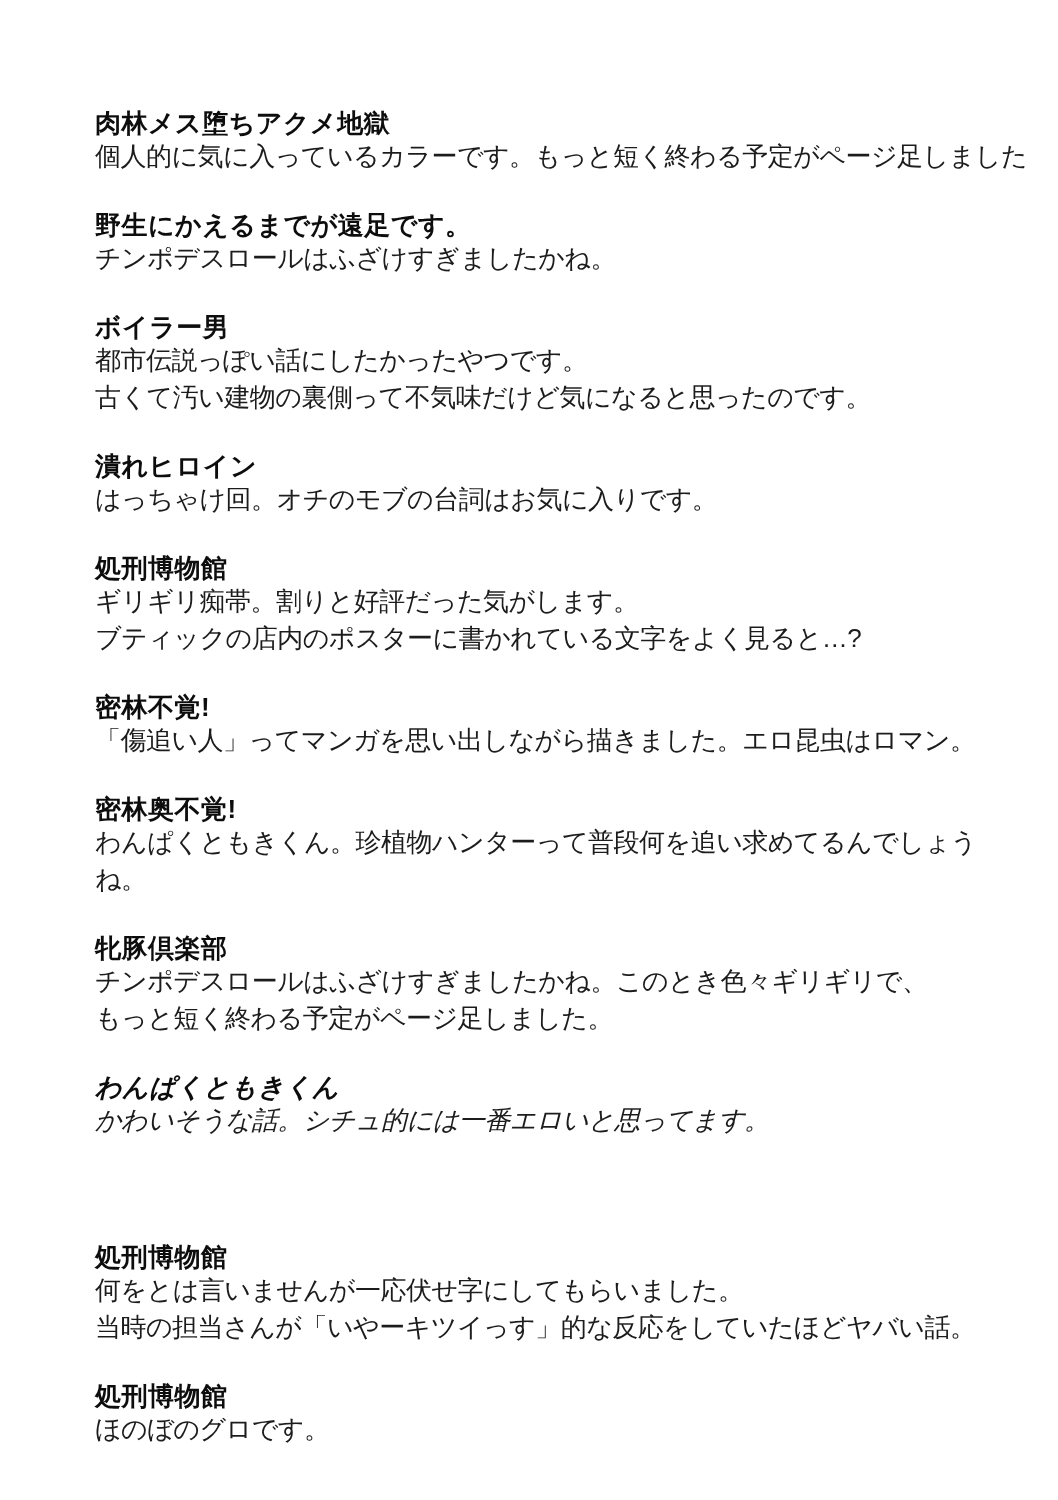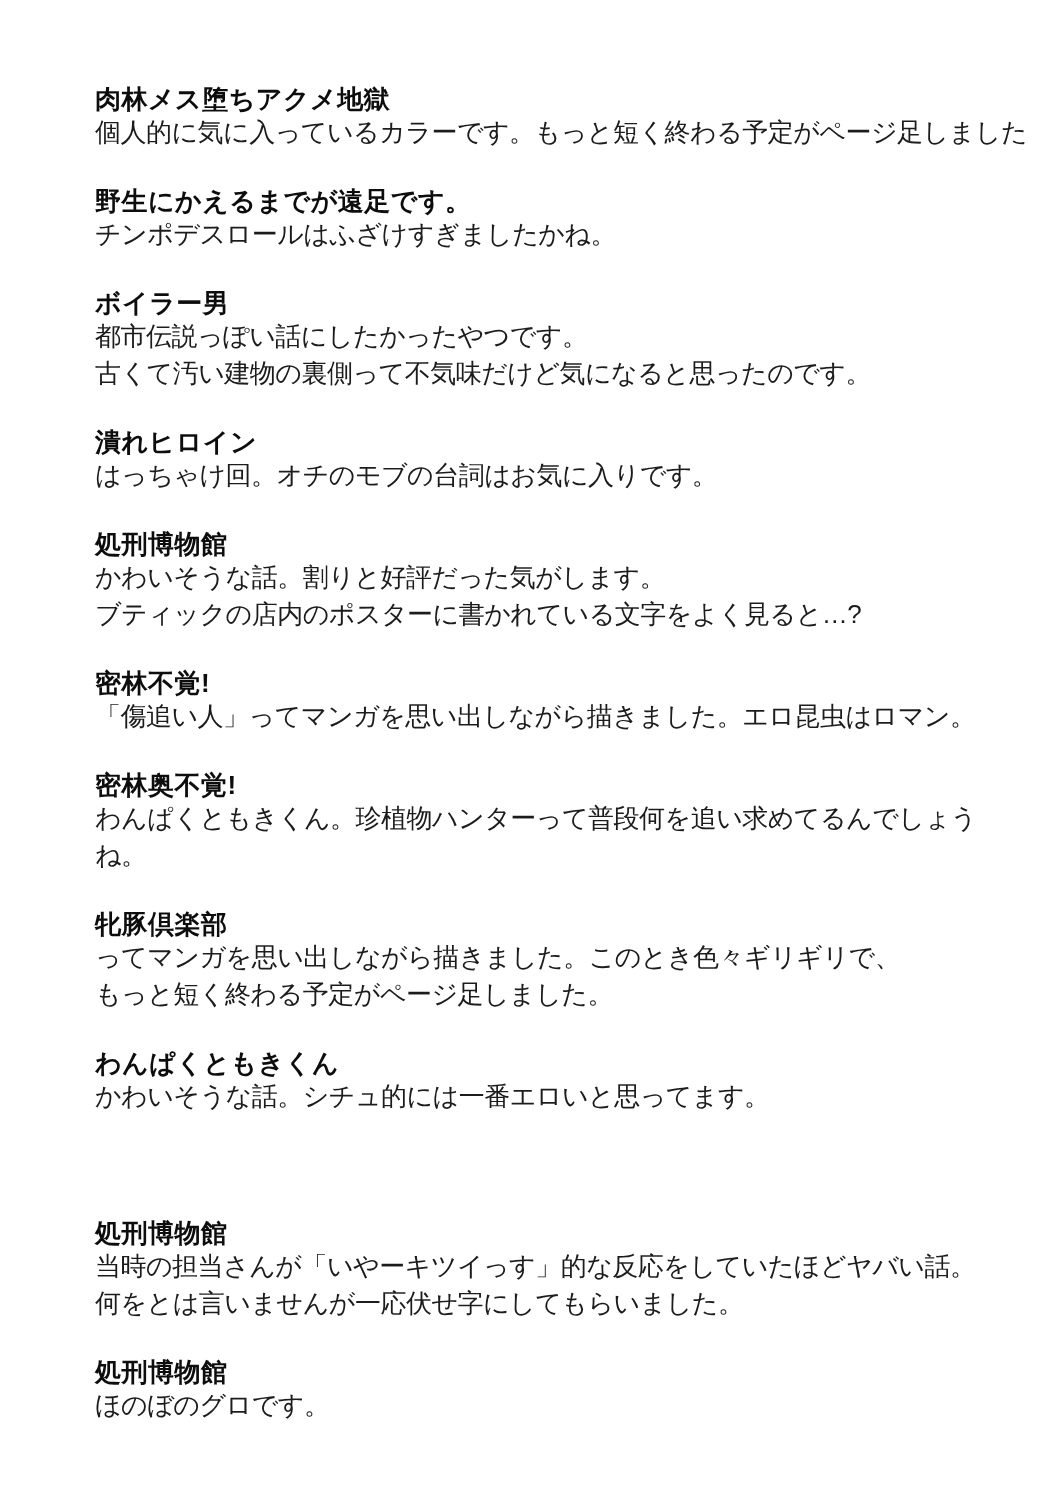--- a/index.html
+++ b/index.html
@@ -9,21 +9,21 @@
   }
   body {
     width: 1058px;
     height: 1500px;
     overflow: hidden;
   }
   .page {
     box-sizing: border-box;
     width: 1058px;
     height: 1500px;
-    padding: 84px 30px 0 95px;
+    padding: 108px 30px 0 95px;
     color: #151515;
     font-family: "Liberation Sans", sans-serif;
   }
   .entry {
     margin: 0 0 35px 0;
   }
   .entry-title {
     margin: 0;
     font-size: 26px;
     font-weight: 900;
@@ -34,20 +34,21 @@
   .entry-line {
     margin: 0;
     font-size: 26px;
     font-weight: 400;
     line-height: 37px;
     letter-spacing: -0.5px;
     color: #1c1c1c;
   }
   .extra-gap {
     margin-bottom: 103px;
+    font-style: italic;
   }
 </style>
 </head>
 <body>
 
 <div class="page">
 
   <section class="entry">
     <h2 class="entry-title">肉林メス堕ちアクメ地獄</h2>
     <p class="entry-line">個人的に気に入っているカラーです。もっと短く終わる予定がページ足しました</p>
@@ -64,49 +65,49 @@
     <p class="entry-line">古くて汚い建物の裏側って不気味だけど気になると思ったのです。</p>
   </section>
 
   <section class="entry">
     <h2 class="entry-title">潰れヒロイン</h2>
     <p class="entry-line">はっちゃけ回。オチのモブの台詞はお気に入りです。</p>
   </section>
 
   <section class="entry">
     <h2 class="entry-title">処刑博物館</h2>
-    <p class="entry-line">かわいそうな話。割りと好評だった気がします。</p>
+    <p class="entry-line">ギリギリ痴帯。割りと好評だった気がします。</p>
     <p class="entry-line">ブティックの店内のポスターに書かれている文字をよく見ると…?</p>
   </section>
 
   <section class="entry">
     <h2 class="entry-title">密林不覚!</h2>
     <p class="entry-line">「傷追い人」ってマンガを思い出しながら描きました。エロ昆虫はロマン。</p>
   </section>
 
   <section class="entry">
     <h2 class="entry-title">密林奥不覚!</h2>
     <p class="entry-line">わんぱくともきくん。珍植物ハンターって普段何を追い求めてるんでしょうね。</p>
   </section>
 
   <section class="entry">
     <h2 class="entry-title">牝豚倶楽部</h2>
-    <p class="entry-line">ってマンガを思い出しながら描きました。このとき色々ギリギリで、</p>
+    <p class="entry-line">チンポデスロールはふざけすぎましたかね。このとき色々ギリギリで、</p>
     <p class="entry-line">もっと短く終わる予定がページ足しました。</p>
   </section>
 
   <section class="entry extra-gap">
     <h2 class="entry-title">わんぱくともきくん</h2>
     <p class="entry-line">かわいそうな話。シチュ的には一番エロいと思ってます。</p>
   </section>
 
   <section class="entry">
     <h2 class="entry-title">処刑博物館</h2>
+    <p class="entry-line">何をとは言いませんが一応伏せ字にしてもらいました。</p>
     <p class="entry-line">当時の担当さんが「いやーキツイっす」的な反応をしていたほどヤバい話。</p>
-    <p class="entry-line">何をとは言いませんが一応伏せ字にしてもらいました。</p>
   </section>
 
   <section class="entry">
     <h2 class="entry-title">処刑博物館</h2>
     <p class="entry-line">ほのぼのグロです。</p>
   </section>
 
 </div>
 
 </body></html>

